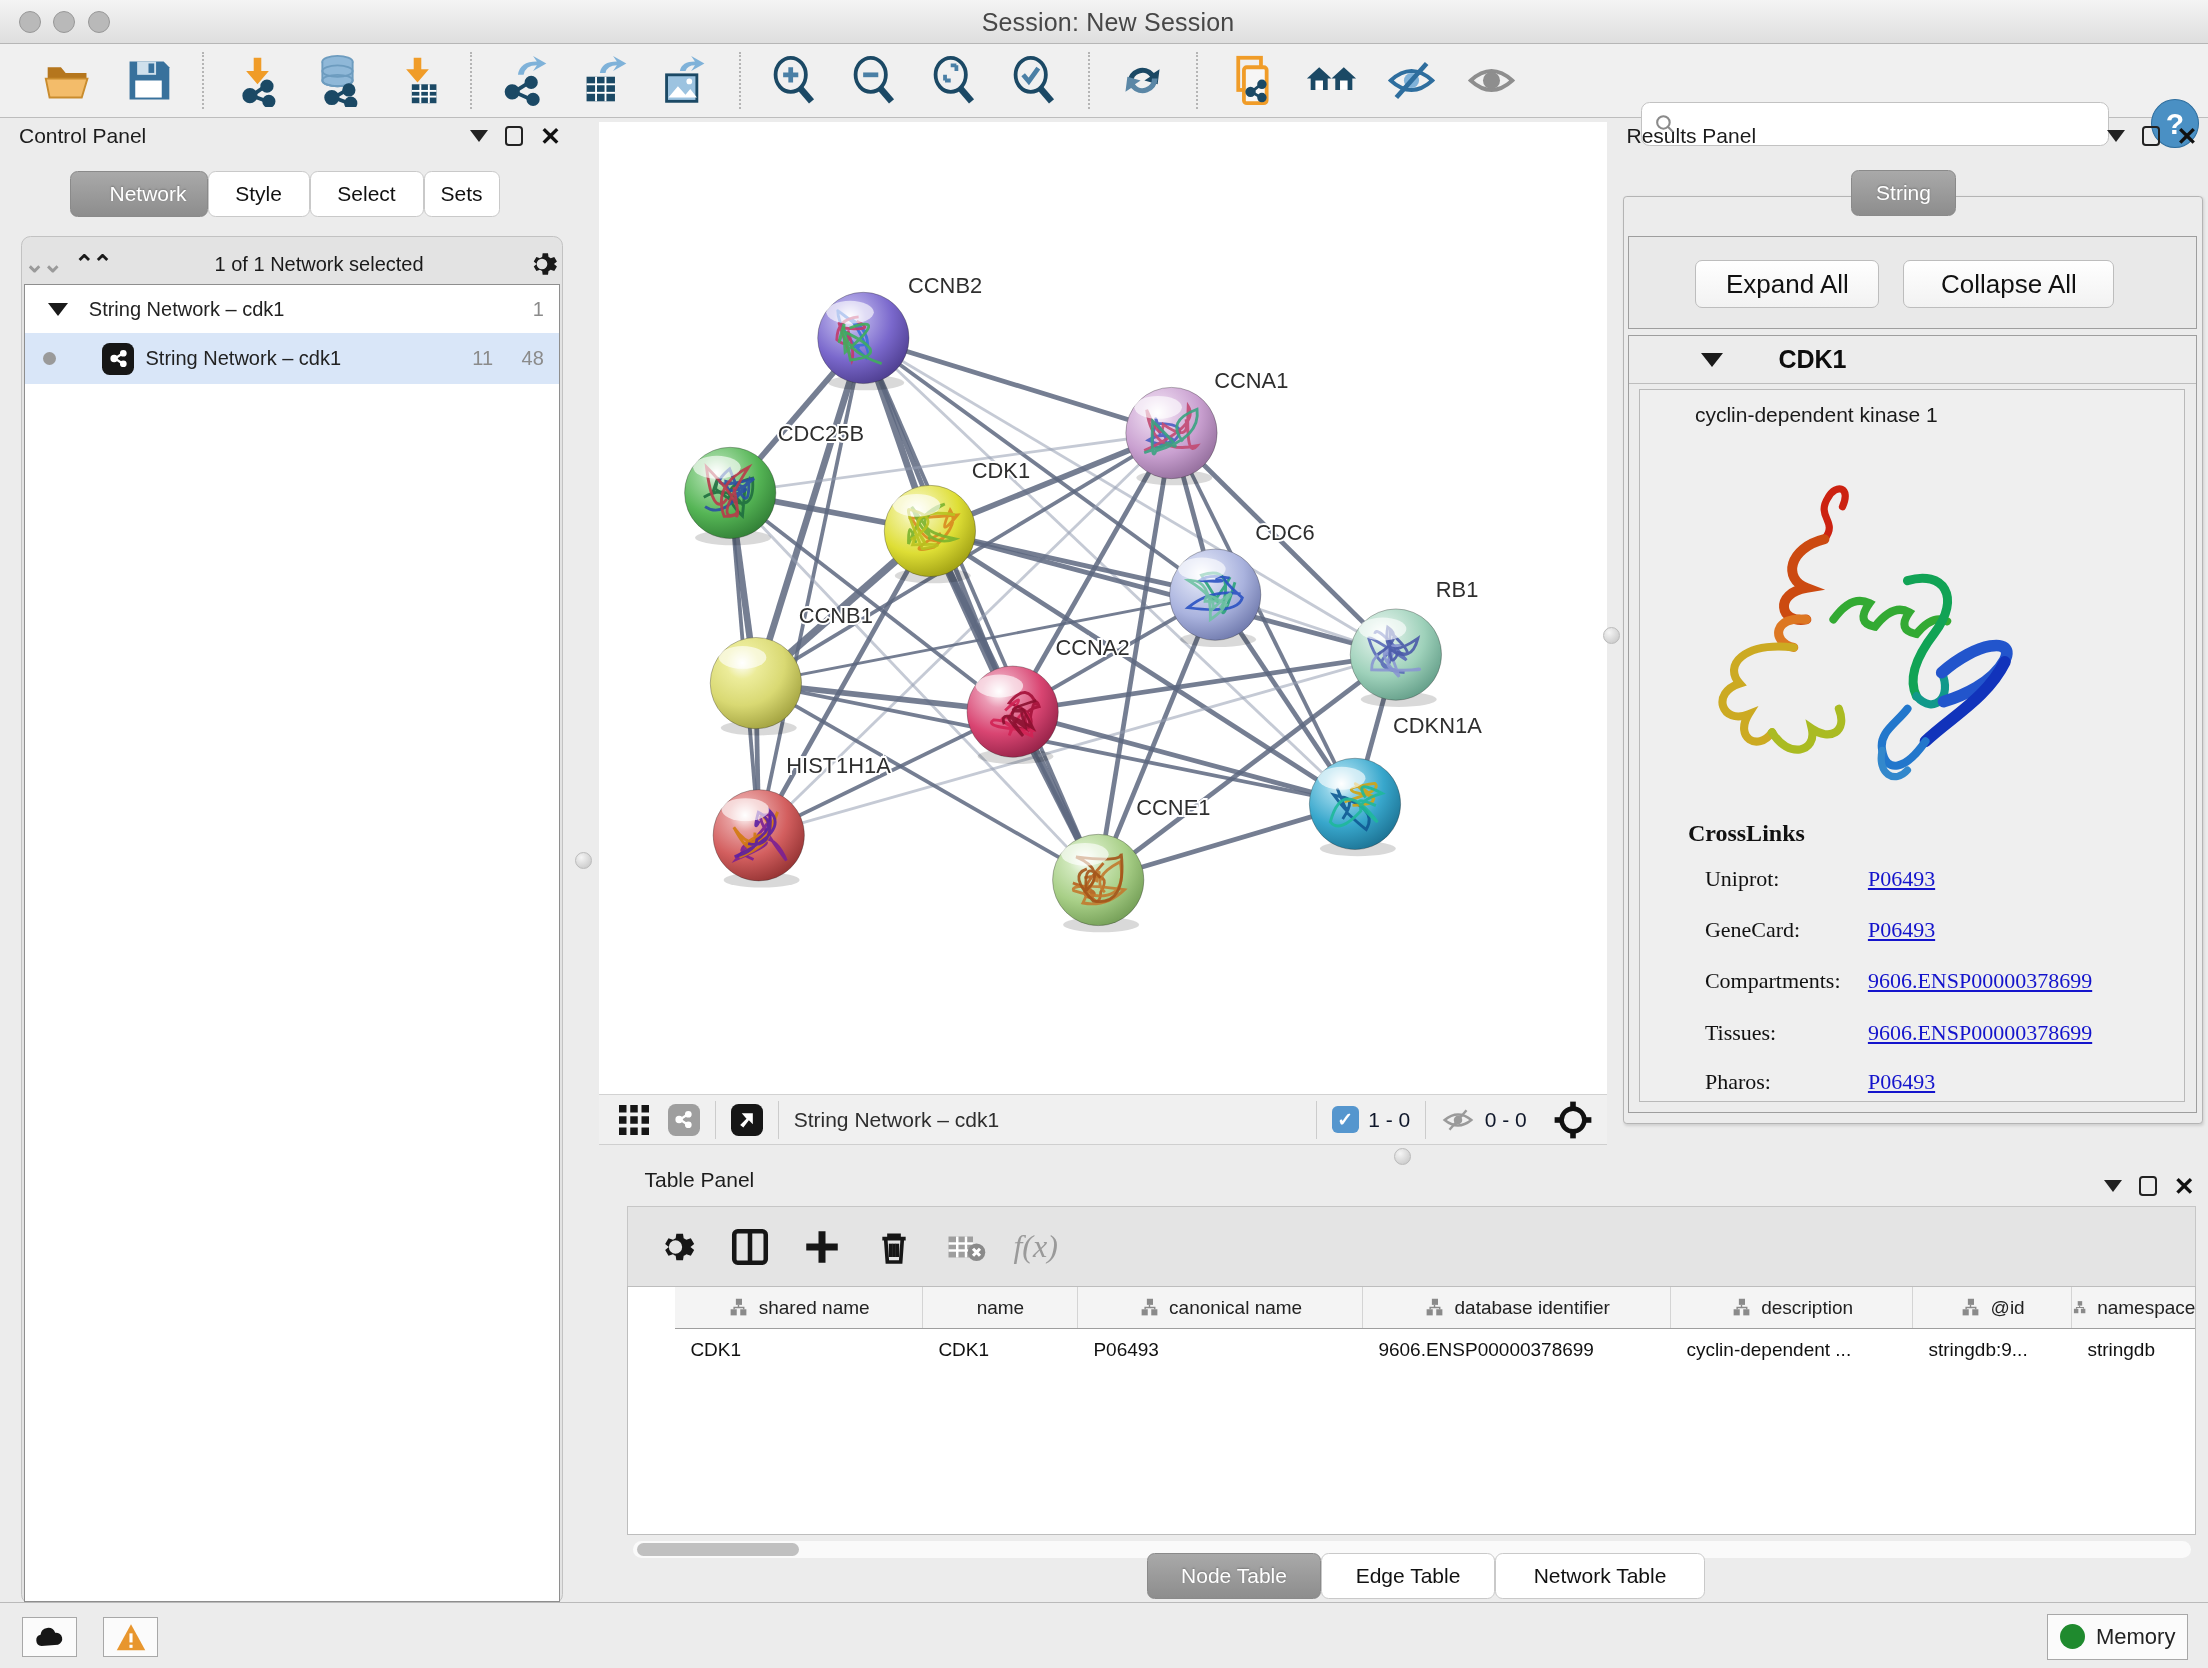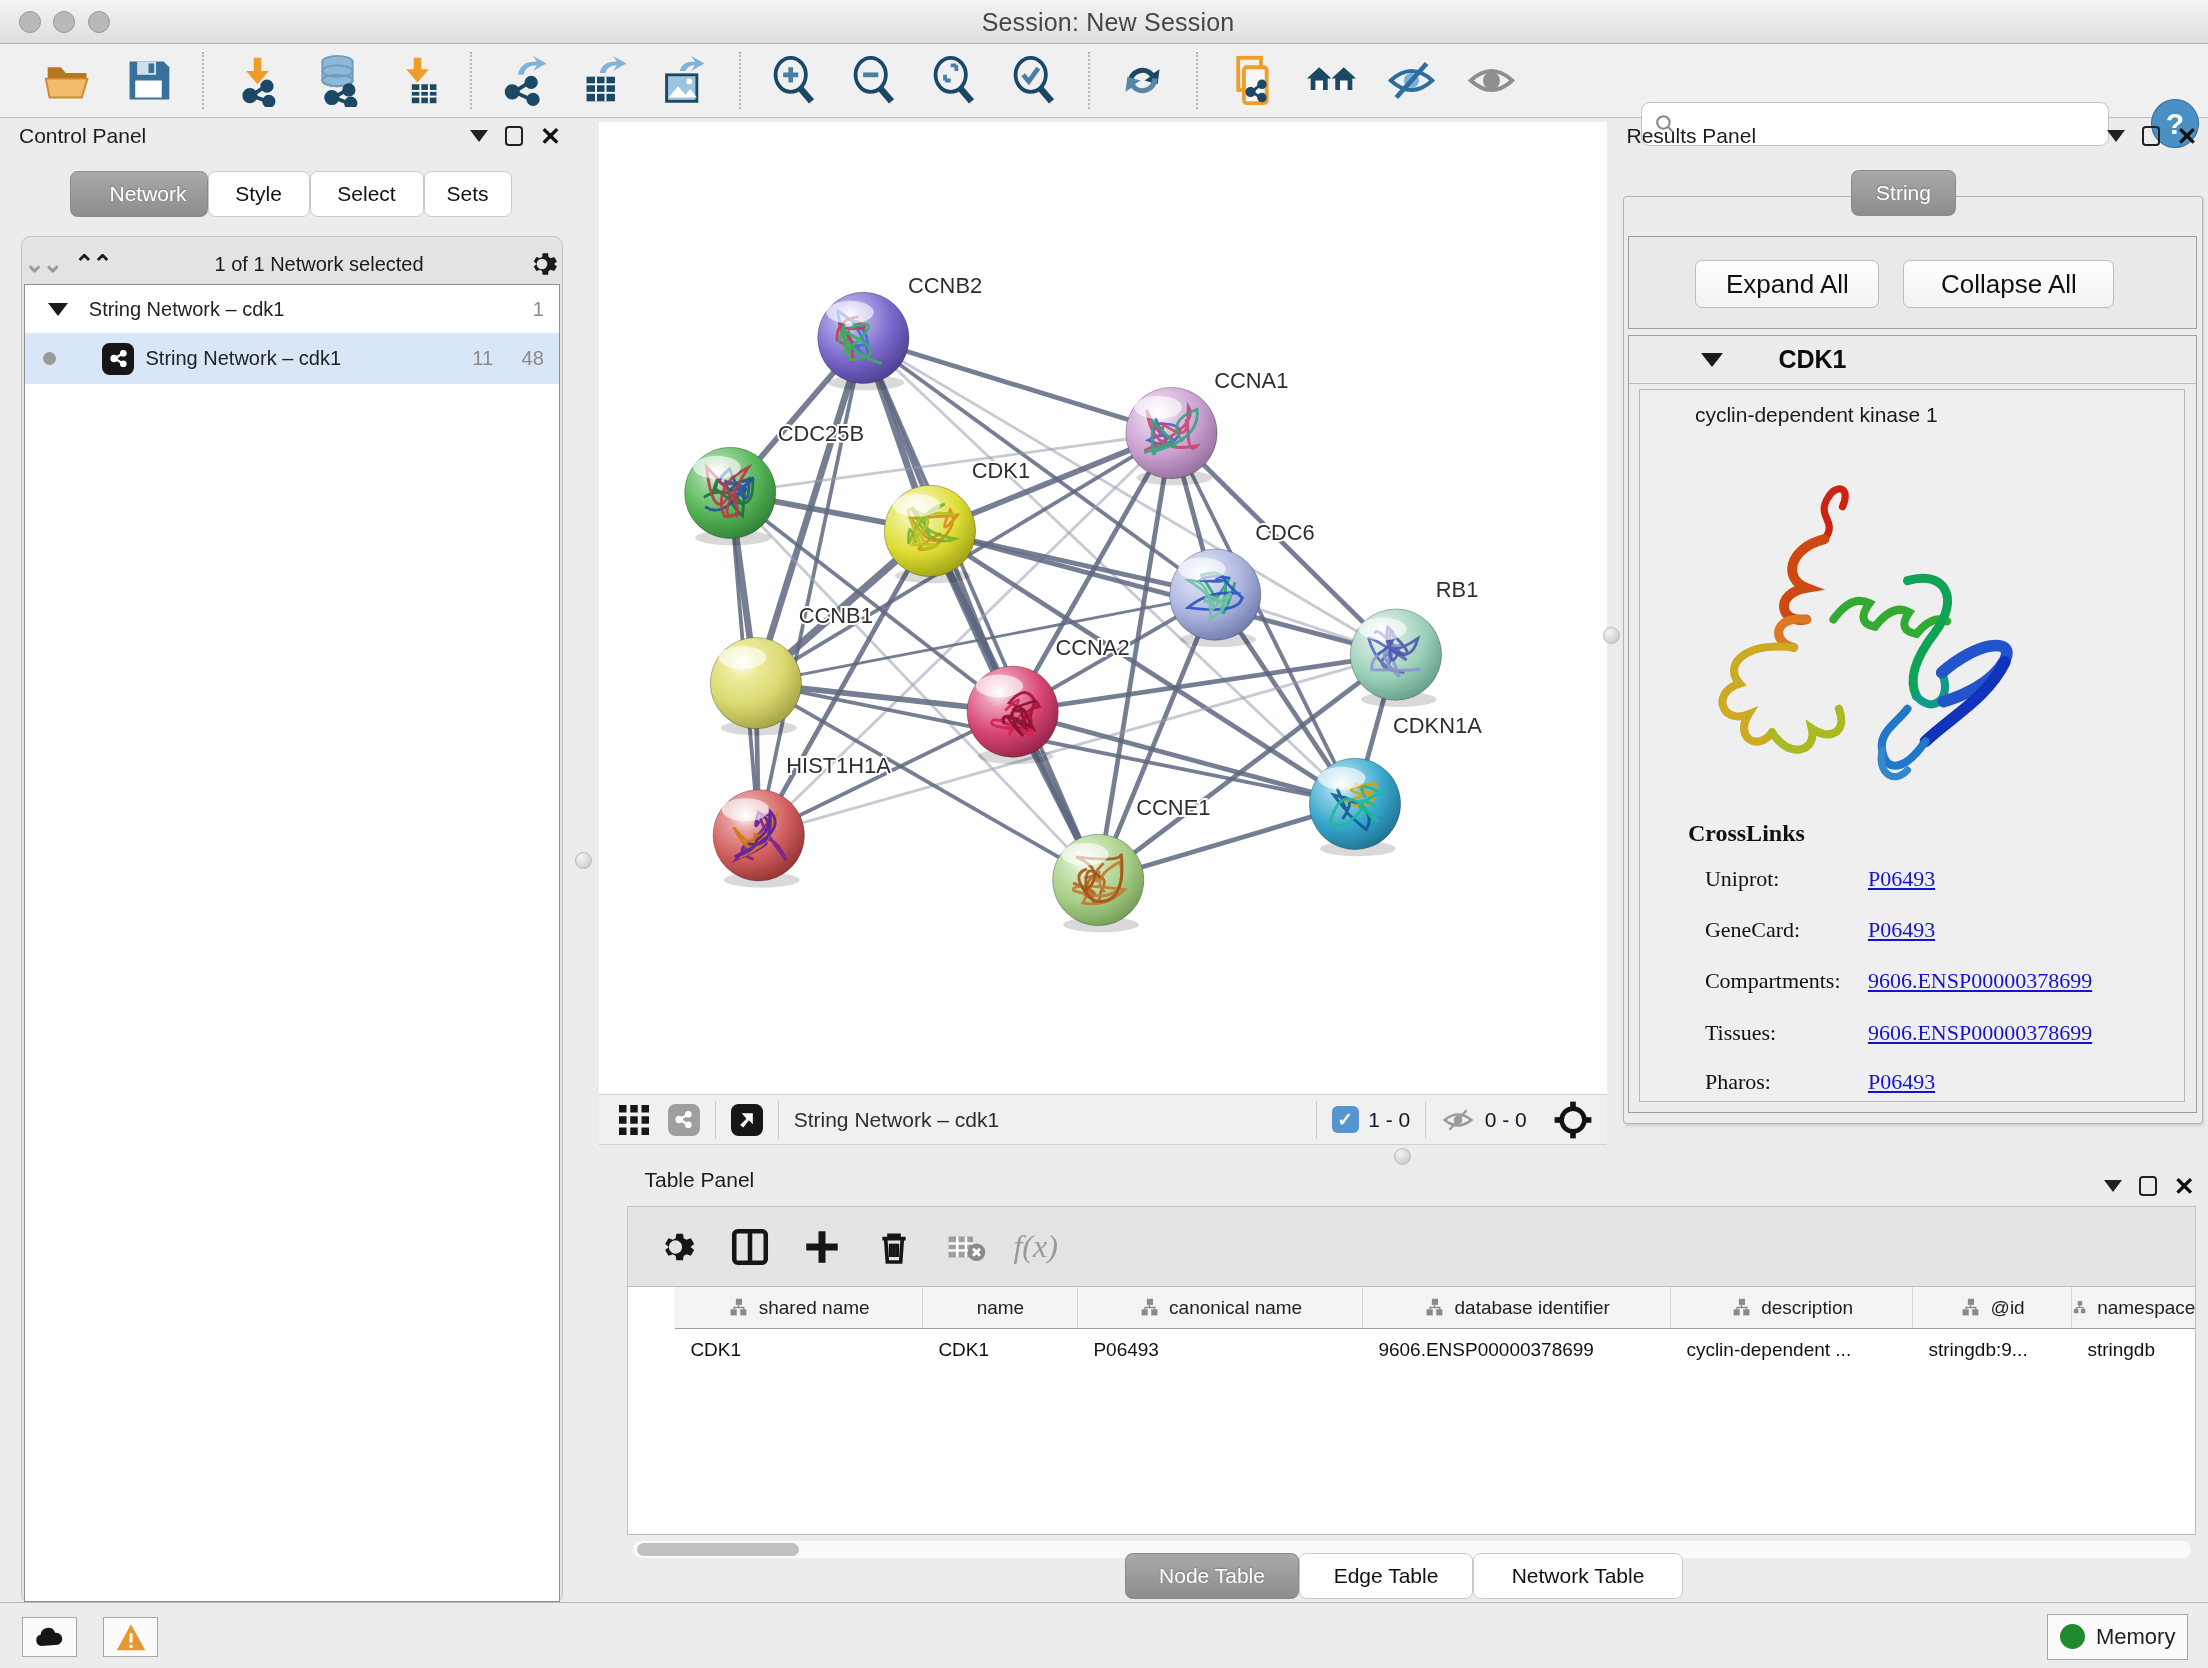--- a/index.html
+++ b/index.html
@@ -90,21 +90,21 @@
   .tp-ico { width:49px; height:49px; margin-right:23px; display:flex; align-items:center; justify-content:center; }
   .fx { font-family:"Liberation Serif", serif; font-style:italic; font-size:32px; color:#9a9a9a; }
   .tp-table { left:11.4px; top:118px; width:1569px; height:249px; background:#fff; border:1.9px solid #bdbdbd; overflow:hidden;padding-left:47px; }
   .tgrid { display:grid; grid-template-columns:248px 155px 285px 308px 242px 159px 1fr; }
   .thead { background:#f4f4f4; border-bottom:1.9px solid #9e9e9e; height:42px; }
   .th { display:flex; align-items:center; justify-content:center; gap:9.5px; font-size:19px; color:#222;
     border-right:1.9px solid #d4d4d4; overflow:hidden; white-space:nowrap; }
   .td { font-size:19px; color:#111; padding:9.5px 15px 0 15px; height:42px; overflow:hidden; white-space:nowrap; }
   .hscroll { left:17px; top:373px; width:1558px; height:17px; background:#fafafa; border-radius:8.6px; }
   .hthumb { width:162px; height:13.3px; margin-top:1.9px; margin-left:3.8px; background:#c0c0c0; border-radius:6.7px; }
-  .tp-tabs { left:509px; top:385px; display:flex; }
+  .tp-tabs { left:531px; top:385px; display:flex; }
   .tp-tabs .jtab { border-radius:7.6px; margin-right:0; }
 
   
   .statusbar { left:0; top:1602px; width:2208px; height:67px; background:#ececec; border-top:1.9px solid #bababa; }
   .sb-btn { position:absolute; top:14.3px; width:55px; height:40px; background:#fbfbfb; border:1.9px solid #a8a8a8;
     display:flex; align-items:center; justify-content:center; }
   .membtn { position:absolute; right:20px; top:10.5px; width:141px; height:46px; background:#fbfbfb;
     border:1.9px solid #a8a8a8; display:flex; align-items:center; justify-content:center; gap:11.4px; font-size:22px; }
   .memdot { width:25px; height:25px; border-radius:50%; background:#1f8a2e; }
 
@@ -297,21 +297,21 @@
     <span class="phead-title">Control Panel</span>
     <span class="phead-icons">
       <span class="tri-down"></span>
       <span class="float-sq"></span>
       <span class="x-icon">✕</span>
     </span>
   </div>
   <div class="abs jtab sel" style="left:60px; top:49px; width:138px;padding-left:19px;">Network</div>
   <div class="abs jtab" style="left:198px; top:49px; width:102px;">Style</div>
   <div class="abs jtab" style="left:300px; top:49px; width:114px;">Select</div>
-  <div class="abs jtab" style="left:414px; top:49px; width:88px;">Sets</div>
+  <div class="abs jtab" style="left:414px; top:49px; width:76px;">Sets</div>
 
   <div class="abs cp-bigbox"></div>
   <div class="abs cp-gearrow">
     <span class="chev" style="color:#9a9a9a;">⌄⌄</span>
     <span class="chev" style="color:#1a1a1a; margin-left:13.3px;">⌃⌃</span>
     <span style="flex:1; text-align:center; font-size:20px; color:#1a1a1a;">1 of 1 Network selected</span>
     <svg width="32" height="32" viewBox="0 0 24 24">
         <path fill="#1a1a1a" d="M12 8a4 4 0 1 0 0 8 4 4 0 0 0 0-8zm9 4 2.2 1.8-2 3.4-2.7-.9a7 7 0 0 1-1.6 1l-.4 2.7h-4l-.4-2.7a7 7 0 0 1-1.6-1l-2.7.9-2-3.4L8 12 5.8 10.2l2-3.4 2.7.9a7 7 0 0 1 1.6-1l.4-2.7h4l.4 2.7a7 7 0 0 1 1.6 1l2.7-.9 2 3.4z" transform="translate(-1.5,0)"></path>
       </svg>
   </div>

